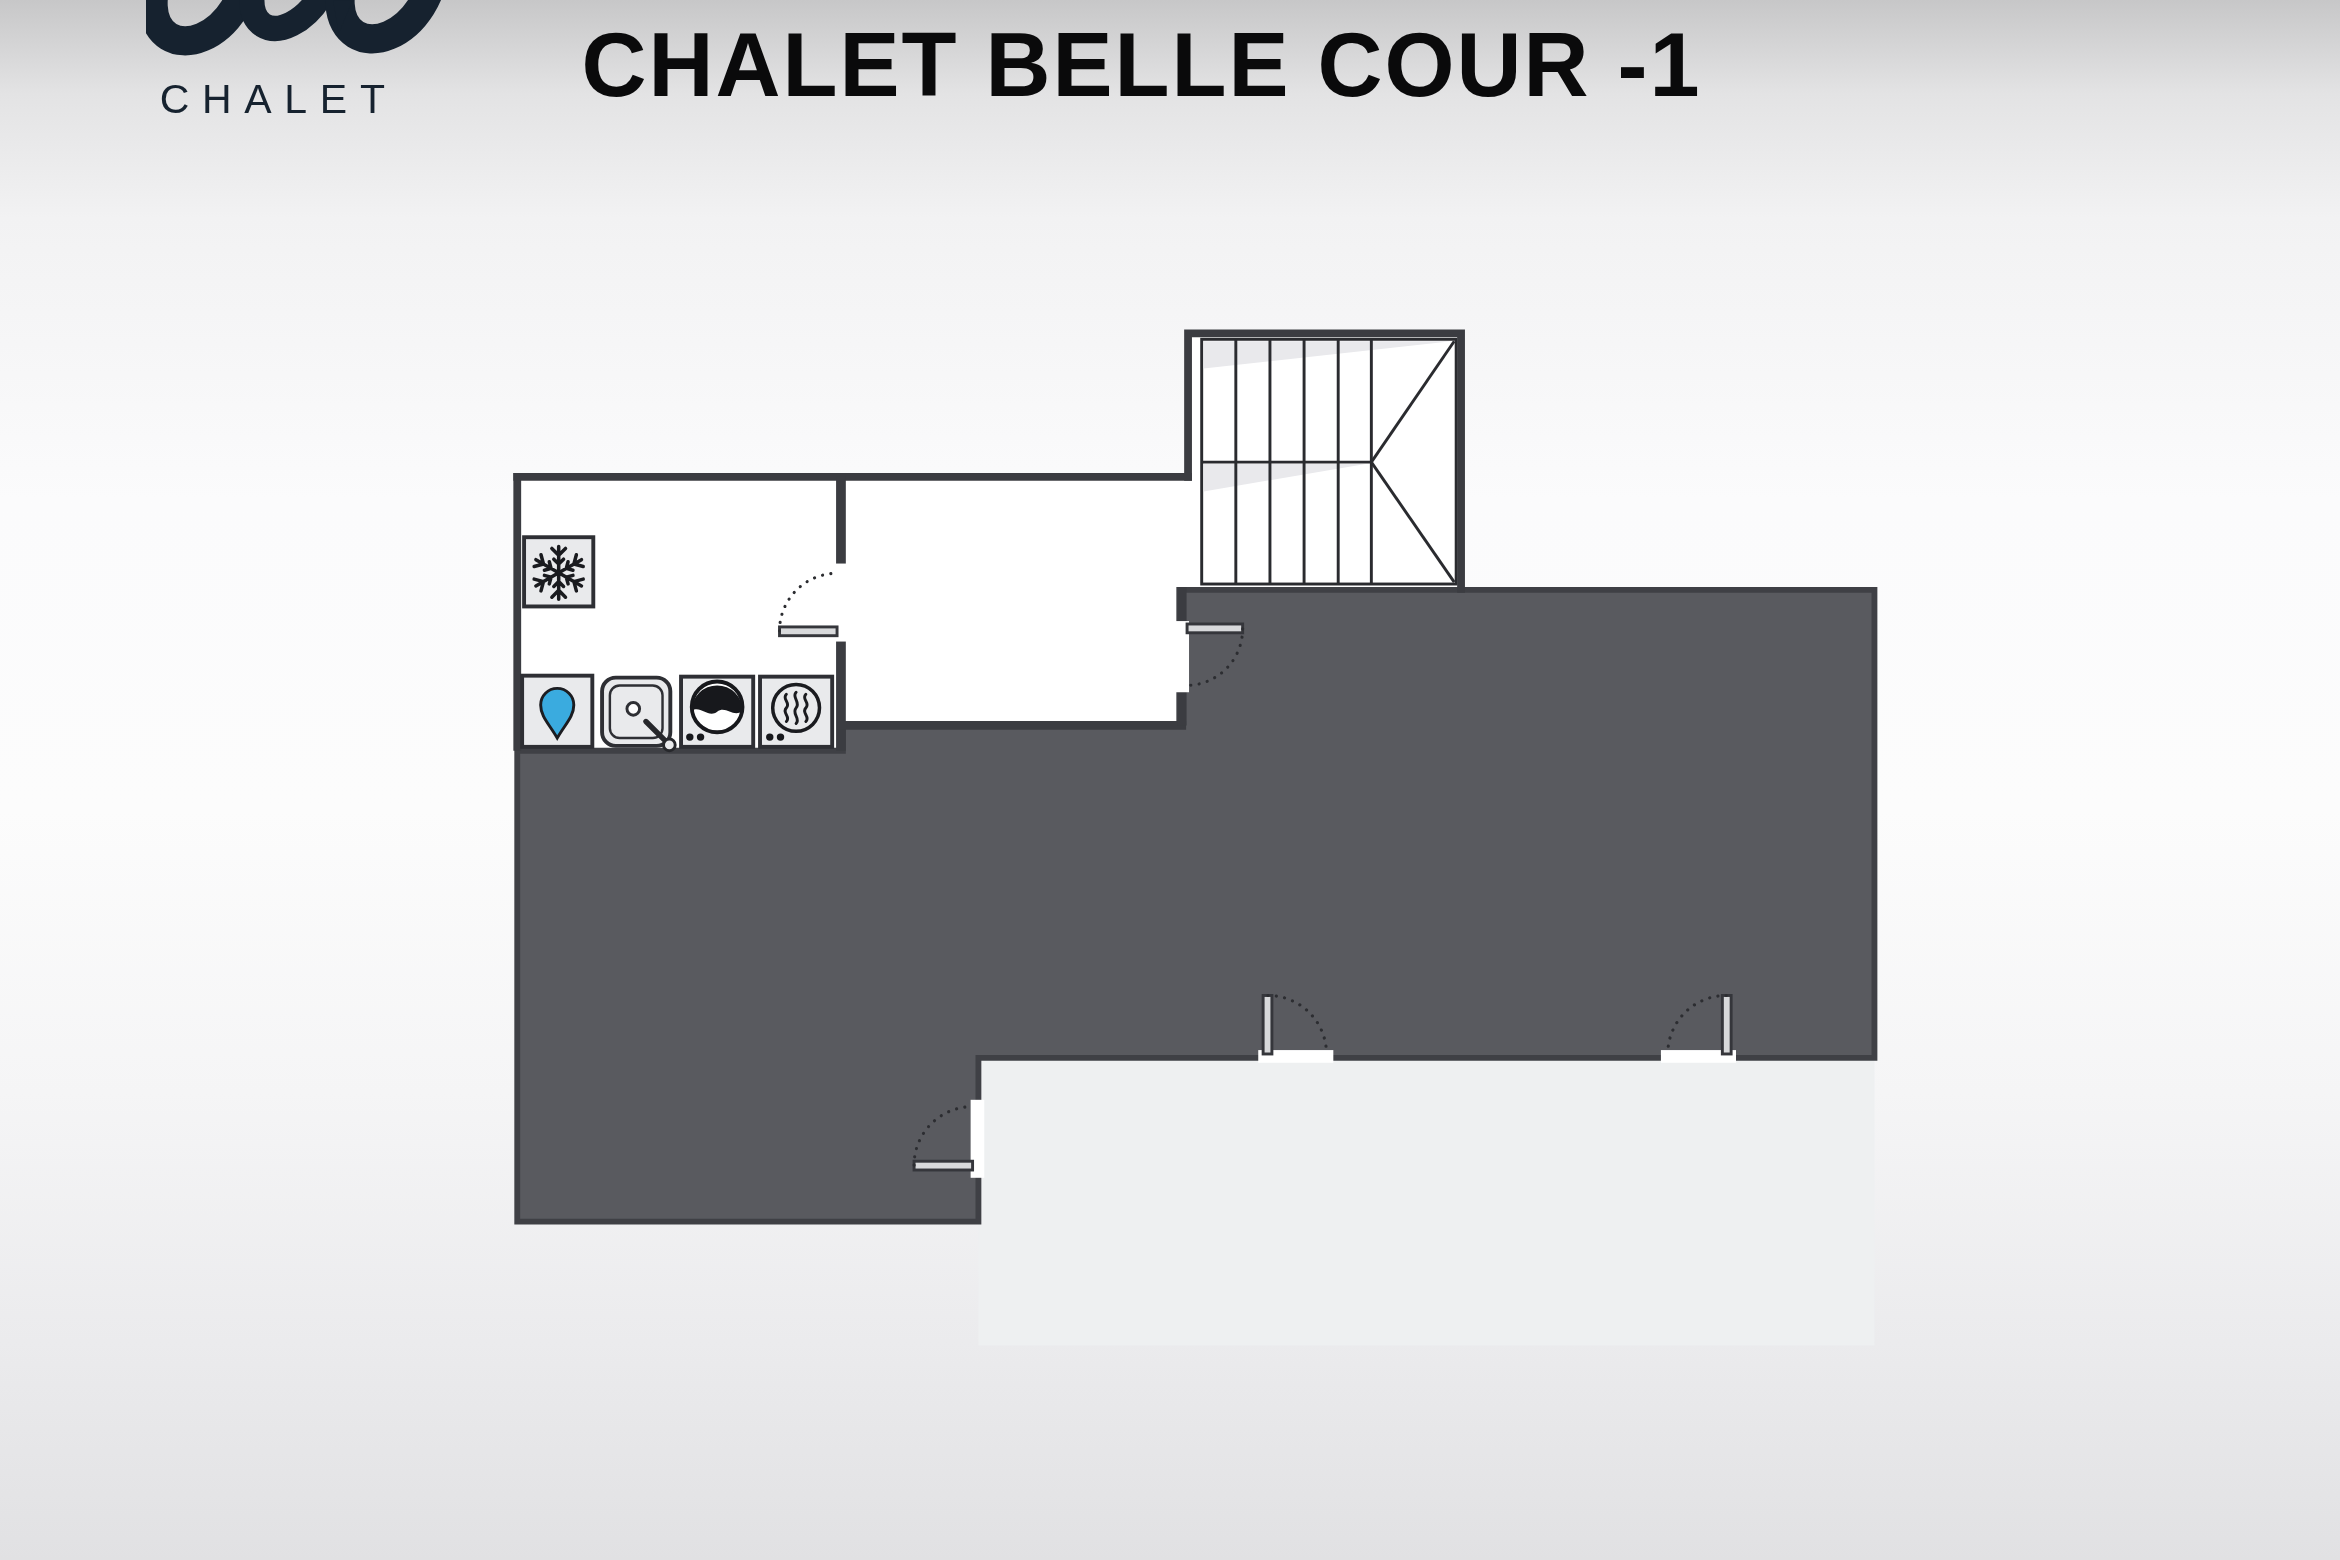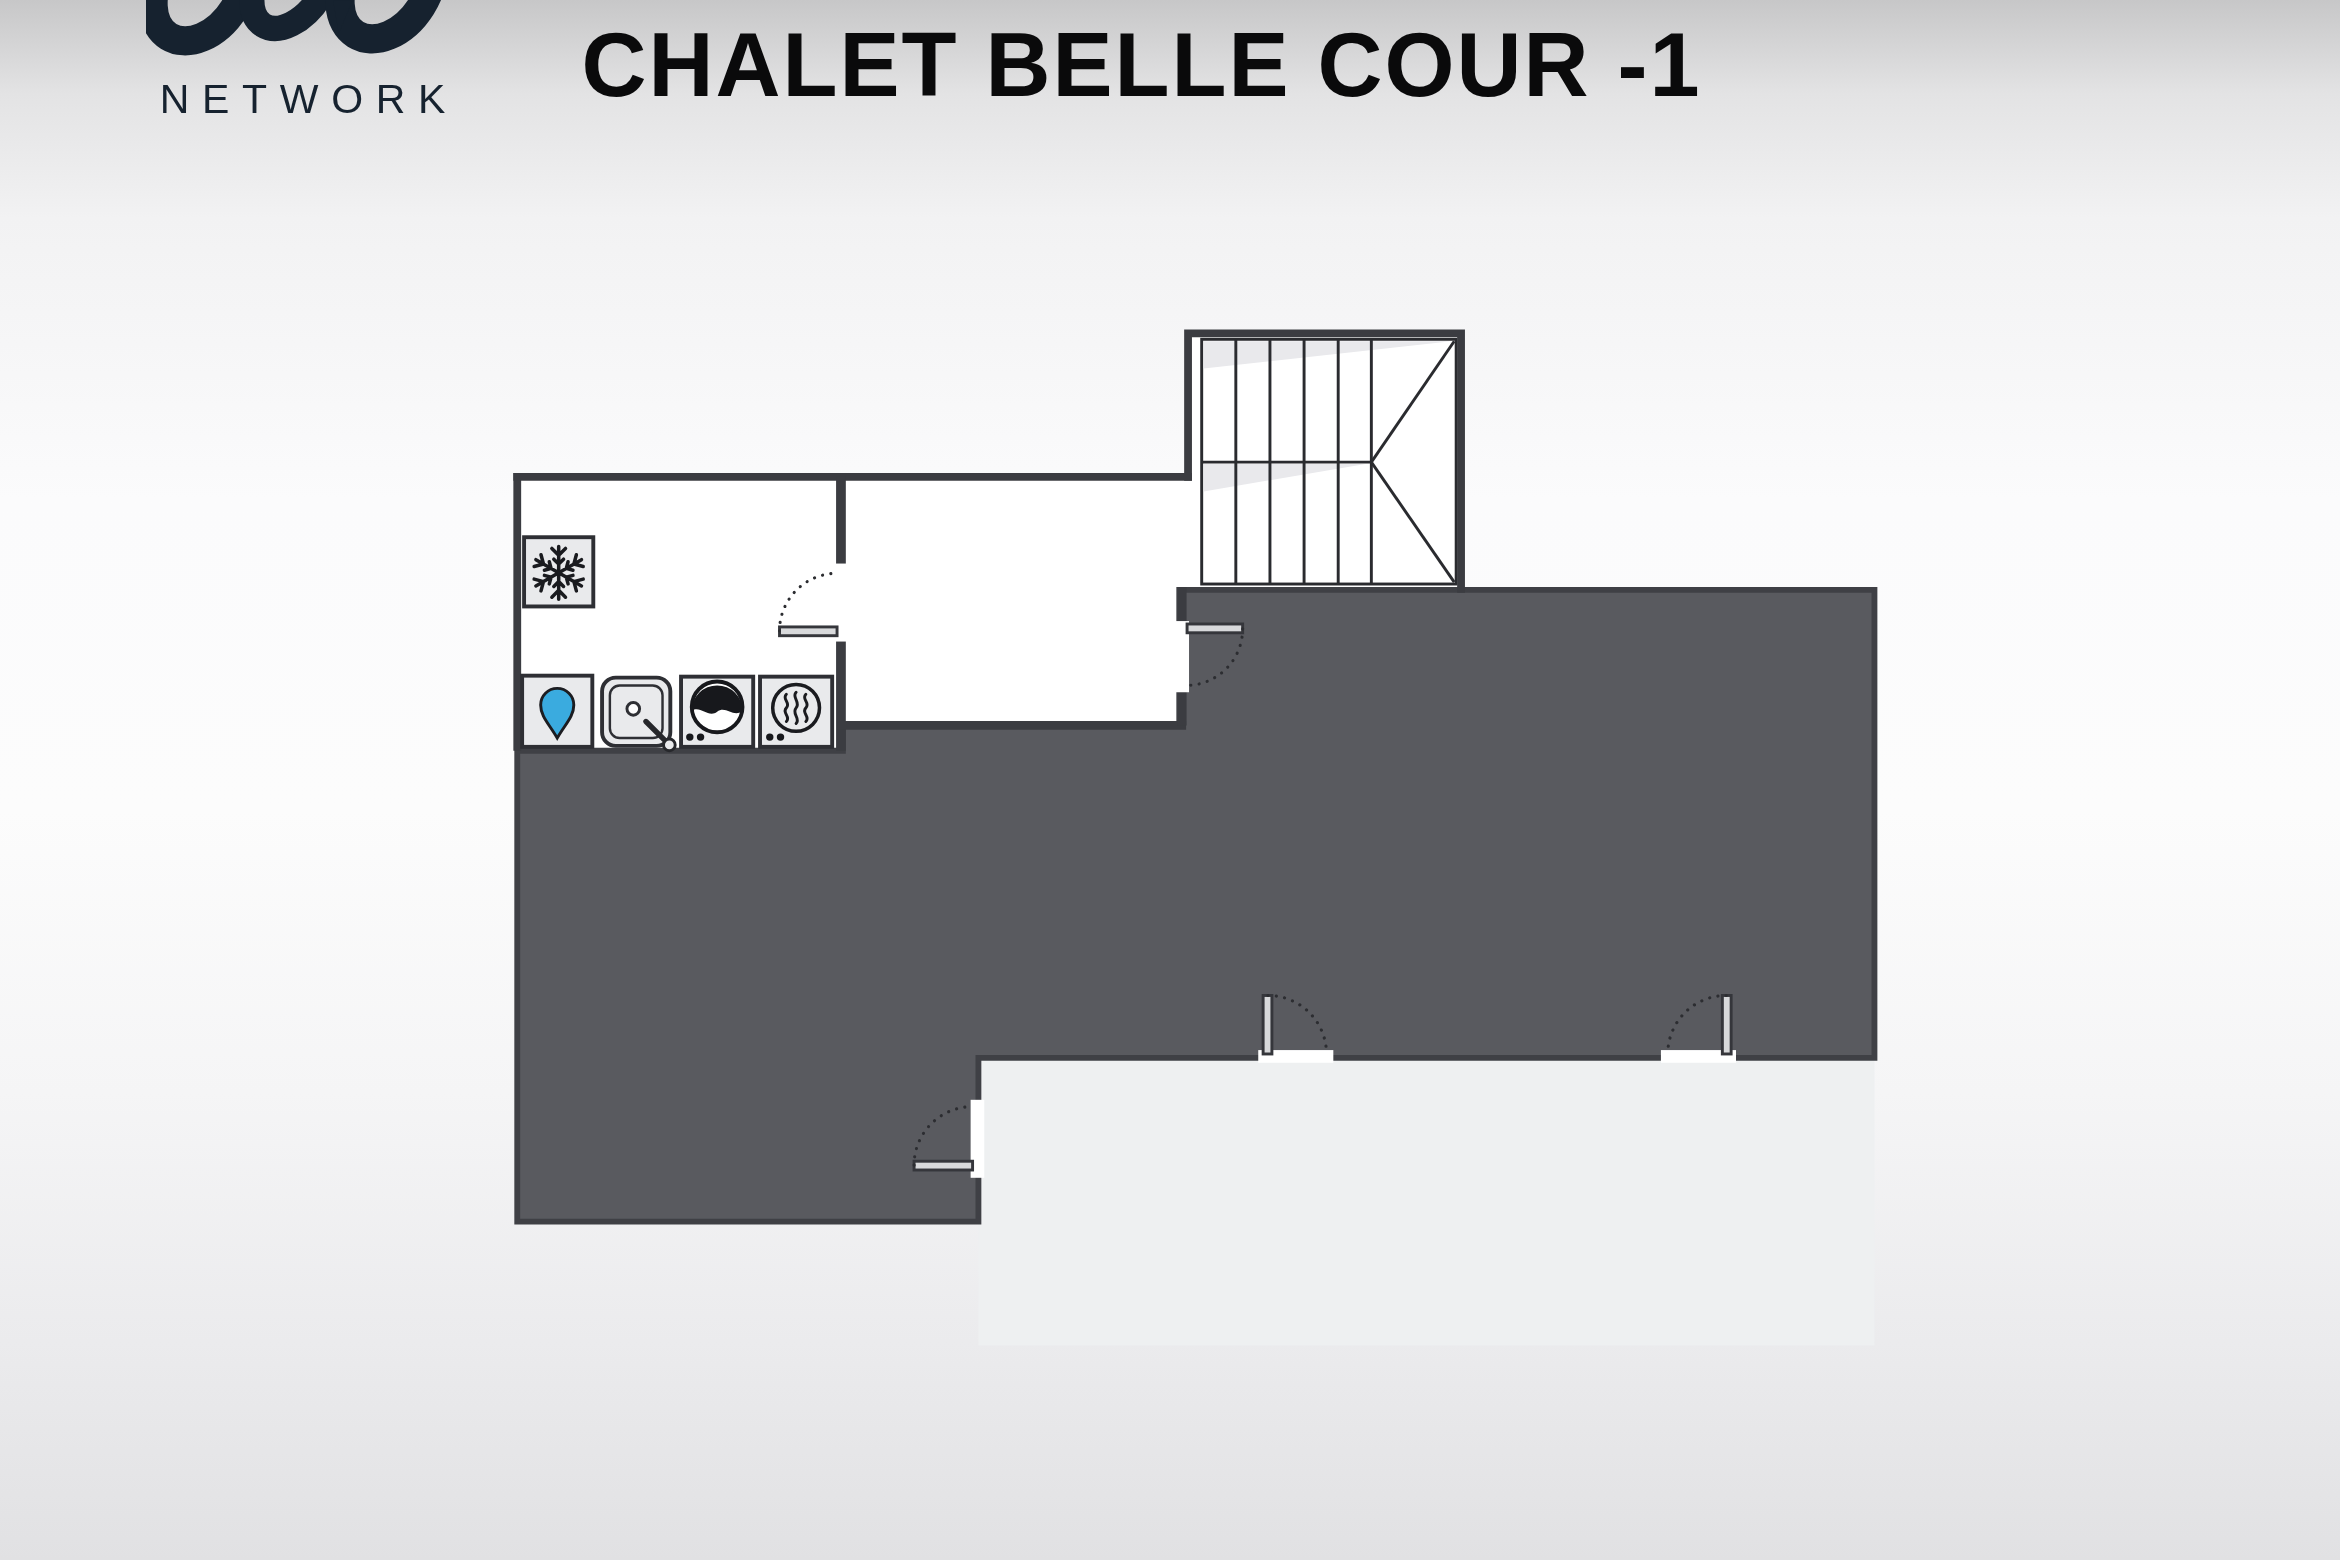--- a/index.html
+++ b/index.html
@@ -29,21 +29,21 @@
 
   <div class="logo">
     <svg class="logo-mark" width="298" height="65" viewBox="0 0 306 66" aria-hidden="true">
       <g fill="none" stroke="#16222f">
         <ellipse cx="55" cy="-14" rx="42" ry="60" transform="rotate(32 55 -14)" stroke-width="30"></ellipse>
         <ellipse cx="150" cy="-22" rx="34" ry="56" transform="rotate(32 150 -22)" stroke-width="26"></ellipse>
         <ellipse cx="247" cy="-16" rx="42" ry="60" transform="rotate(32 247 -16)" stroke-width="30"></ellipse>
       </g>
       <path d="M 192,0 L 212,0 L 198,34 Z" fill="#16222f"></path>
     </svg>
-    <div class="logo-text">NETWORK</div>
+    <div class="logo-text">CHALET</div>
   </div>
 
   <div class="title">CHALET BELLE COUR -1</div>
 
   <svg class="plan" width="2341" height="1560" viewBox="0 0 2400 1600">
 
     <rect x="526" y="485" width="696" height="285" fill="#ffffff"></rect>
     <rect x="1214" y="338" width="288" height="268" fill="#ffffff"></rect>
 
     <rect x="1003" y="1085" width="919" height="295" fill="#eef0f1"></rect>

